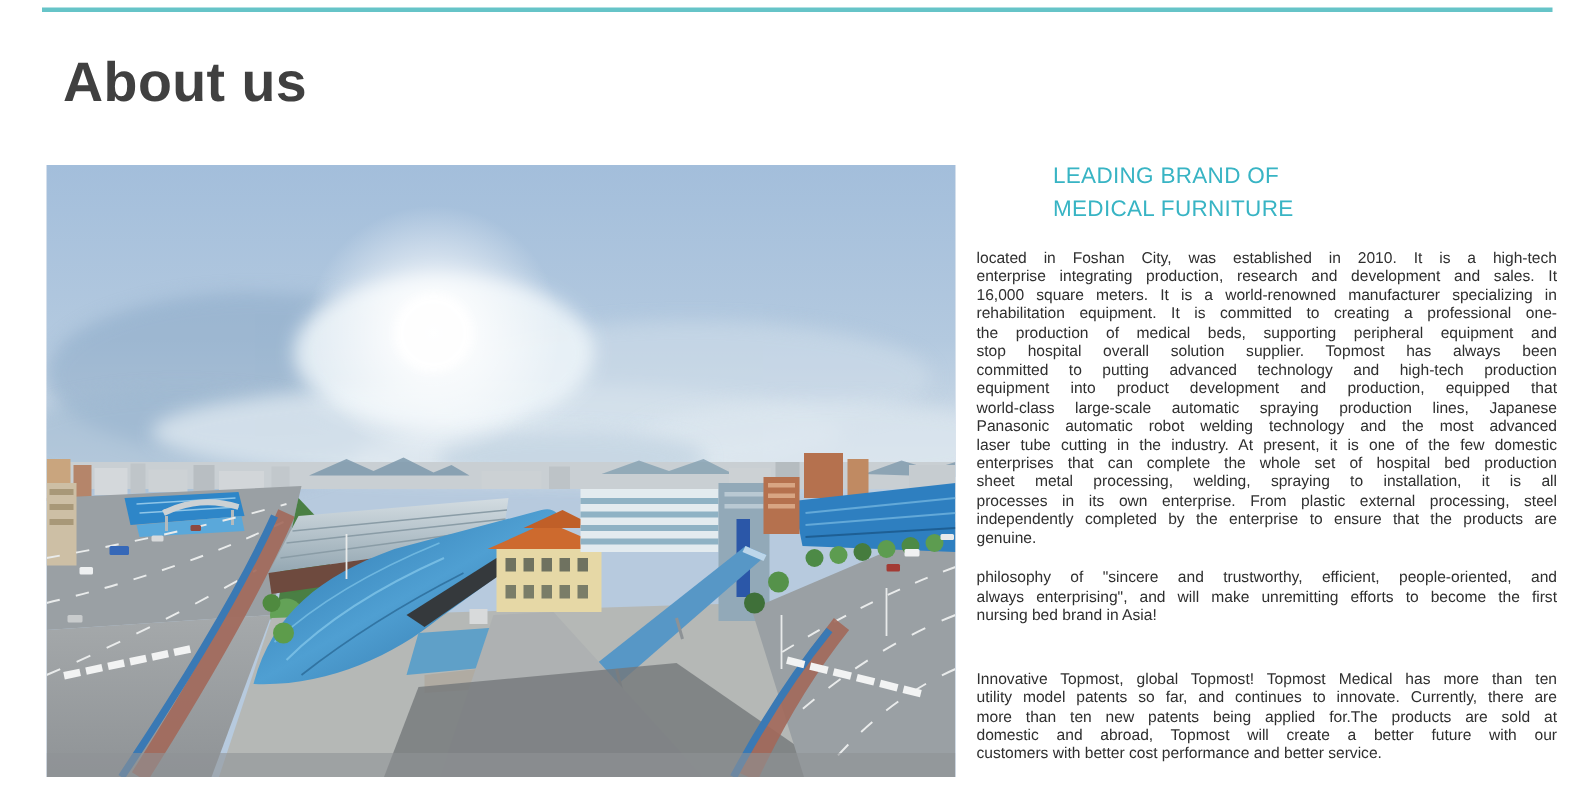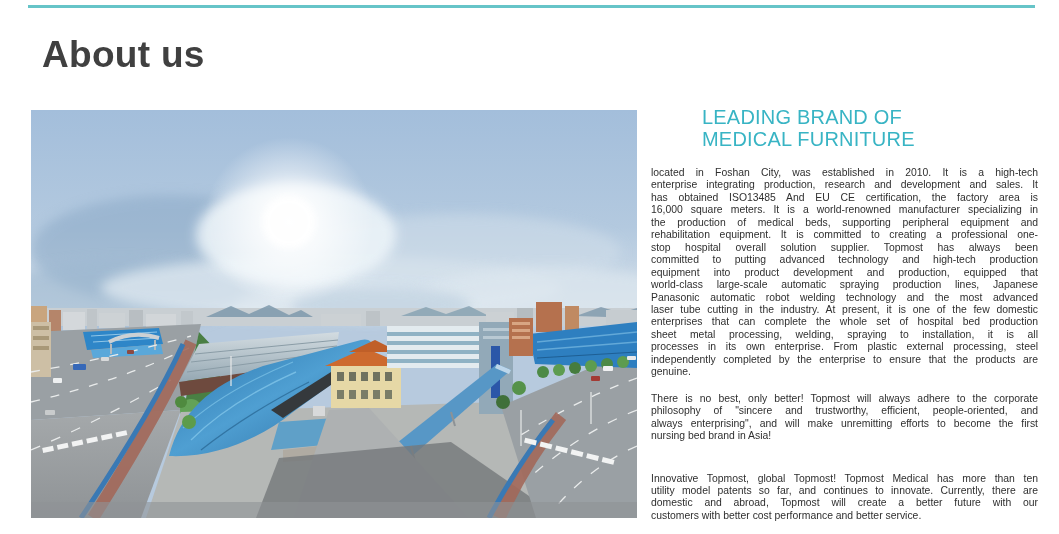--- a/index.html
+++ b/index.html
@@ -16,21 +16,21 @@
     font-size:37px; font-weight:bold; color:#404040; letter-spacing:0.3px;
   }
   .photo {
     position:absolute; left:31px; top:110px; width:606px; height:408px;
     overflow:hidden; background:#b7cade;
   }
   .photo svg { display:block; width:100%; height:100%; }
   .content { position:absolute; left:651px; top:107px; width:387px; }
   .section-heading {
     margin:0 0 0 51px; color:#38b4c4; font-weight:normal;
-    font-size:20px; line-height:21.5px; letter-spacing:0.2px;
+    font-size:15px; line-height:21.5px; letter-spacing:0.2px;
   }
   .para { font-size:10.4px; line-height:12.45px; color:#2f2f2f; }
   .para.p1 { margin-top:17px; }
   .para.p2 { margin-top:14px; }
   .para.p3 { margin-top:30px; }
   .ln  { text-align:justify; text-align-last:justify; }
   .ln-last { text-align:right; text-align-last:left; }
 </style>
 </head>
 <body>
@@ -256,43 +256,42 @@
 
 <div class="content">
   <h2 class="section-heading">
     <span>LEADING BRAND OF</span><br>
     <span>MEDICAL FURNITURE</span>
   </h2>
 
   <div class="para p1">
     <div class="ln">located in Foshan City, was established in 2010.  It is a high-tech</div>
     <div class="ln">enterprise integrating production, research and development and sales. It</div>
-    <div class="ln">has obtained ISO13485 And EU CE certification, the  factory area is</div>
     <div class="ln">16,000 square meters. It is a world-renowned manufacturer specializing in</div>
+    <div class="ln">rehabilitation equipment. It is committed to creating a professional one-</div>
     <div class="ln">the production of medical beds, supporting peripheral equipment and</div>
-    <div class="ln">rehabilitation equipment. It is committed to creating a professional one-</div>
     <div class="ln">stop hospital overall solution supplier. Topmost has always been</div>
     <div class="ln">committed to putting advanced technology and high-tech production</div>
     <div class="ln">equipment into product development and production, equipped that</div>
     <div class="ln">world-class large-scale automatic spraying production lines, Japanese</div>
     <div class="ln">Panasonic automatic robot welding technology and the most advanced</div>
     <div class="ln">laser tube cutting in the industry. At present, it is one of the few domestic</div>
     <div class="ln">enterprises that can complete the whole set of hospital bed production</div>
     <div class="ln">sheet metal processing, welding, spraying to installation, it is all</div>
     <div class="ln">processes in its own enterprise. From plastic external processing, steel</div>
     <div class="ln">independently completed by the enterprise to ensure that the products are</div>
     <div class="ln-last">genuine.</div>
   </div>
 
   <div class="para p2">
-    <div class="ln">There is no best, only better! Topmost will always adhere to the corporate</div>
     <div class="ln">philosophy of "sincere and trustworthy, efficient, people-oriented, and</div>
     <div class="ln">always enterprising", and will make unremitting efforts to become the first</div>
     <div class="ln-last">nursing bed brand in Asia!</div>
   </div>
 
   <div class="para p3">
     <div class="ln">Innovative Topmost, global Topmost! Topmost Medical has more than ten</div>
     <div class="ln">utility model patents so far, and continues to innovate. Currently, there are</div>
+    <div class="ln">more than ten new patents being applied for.The products are sold at</div>
     <div class="ln">domestic  and abroad, Topmost will create a better future with our</div>
     <div class="ln-last">customers with better cost performance and better service.</div>
   </div>
 </div>
 
 </body></html>

